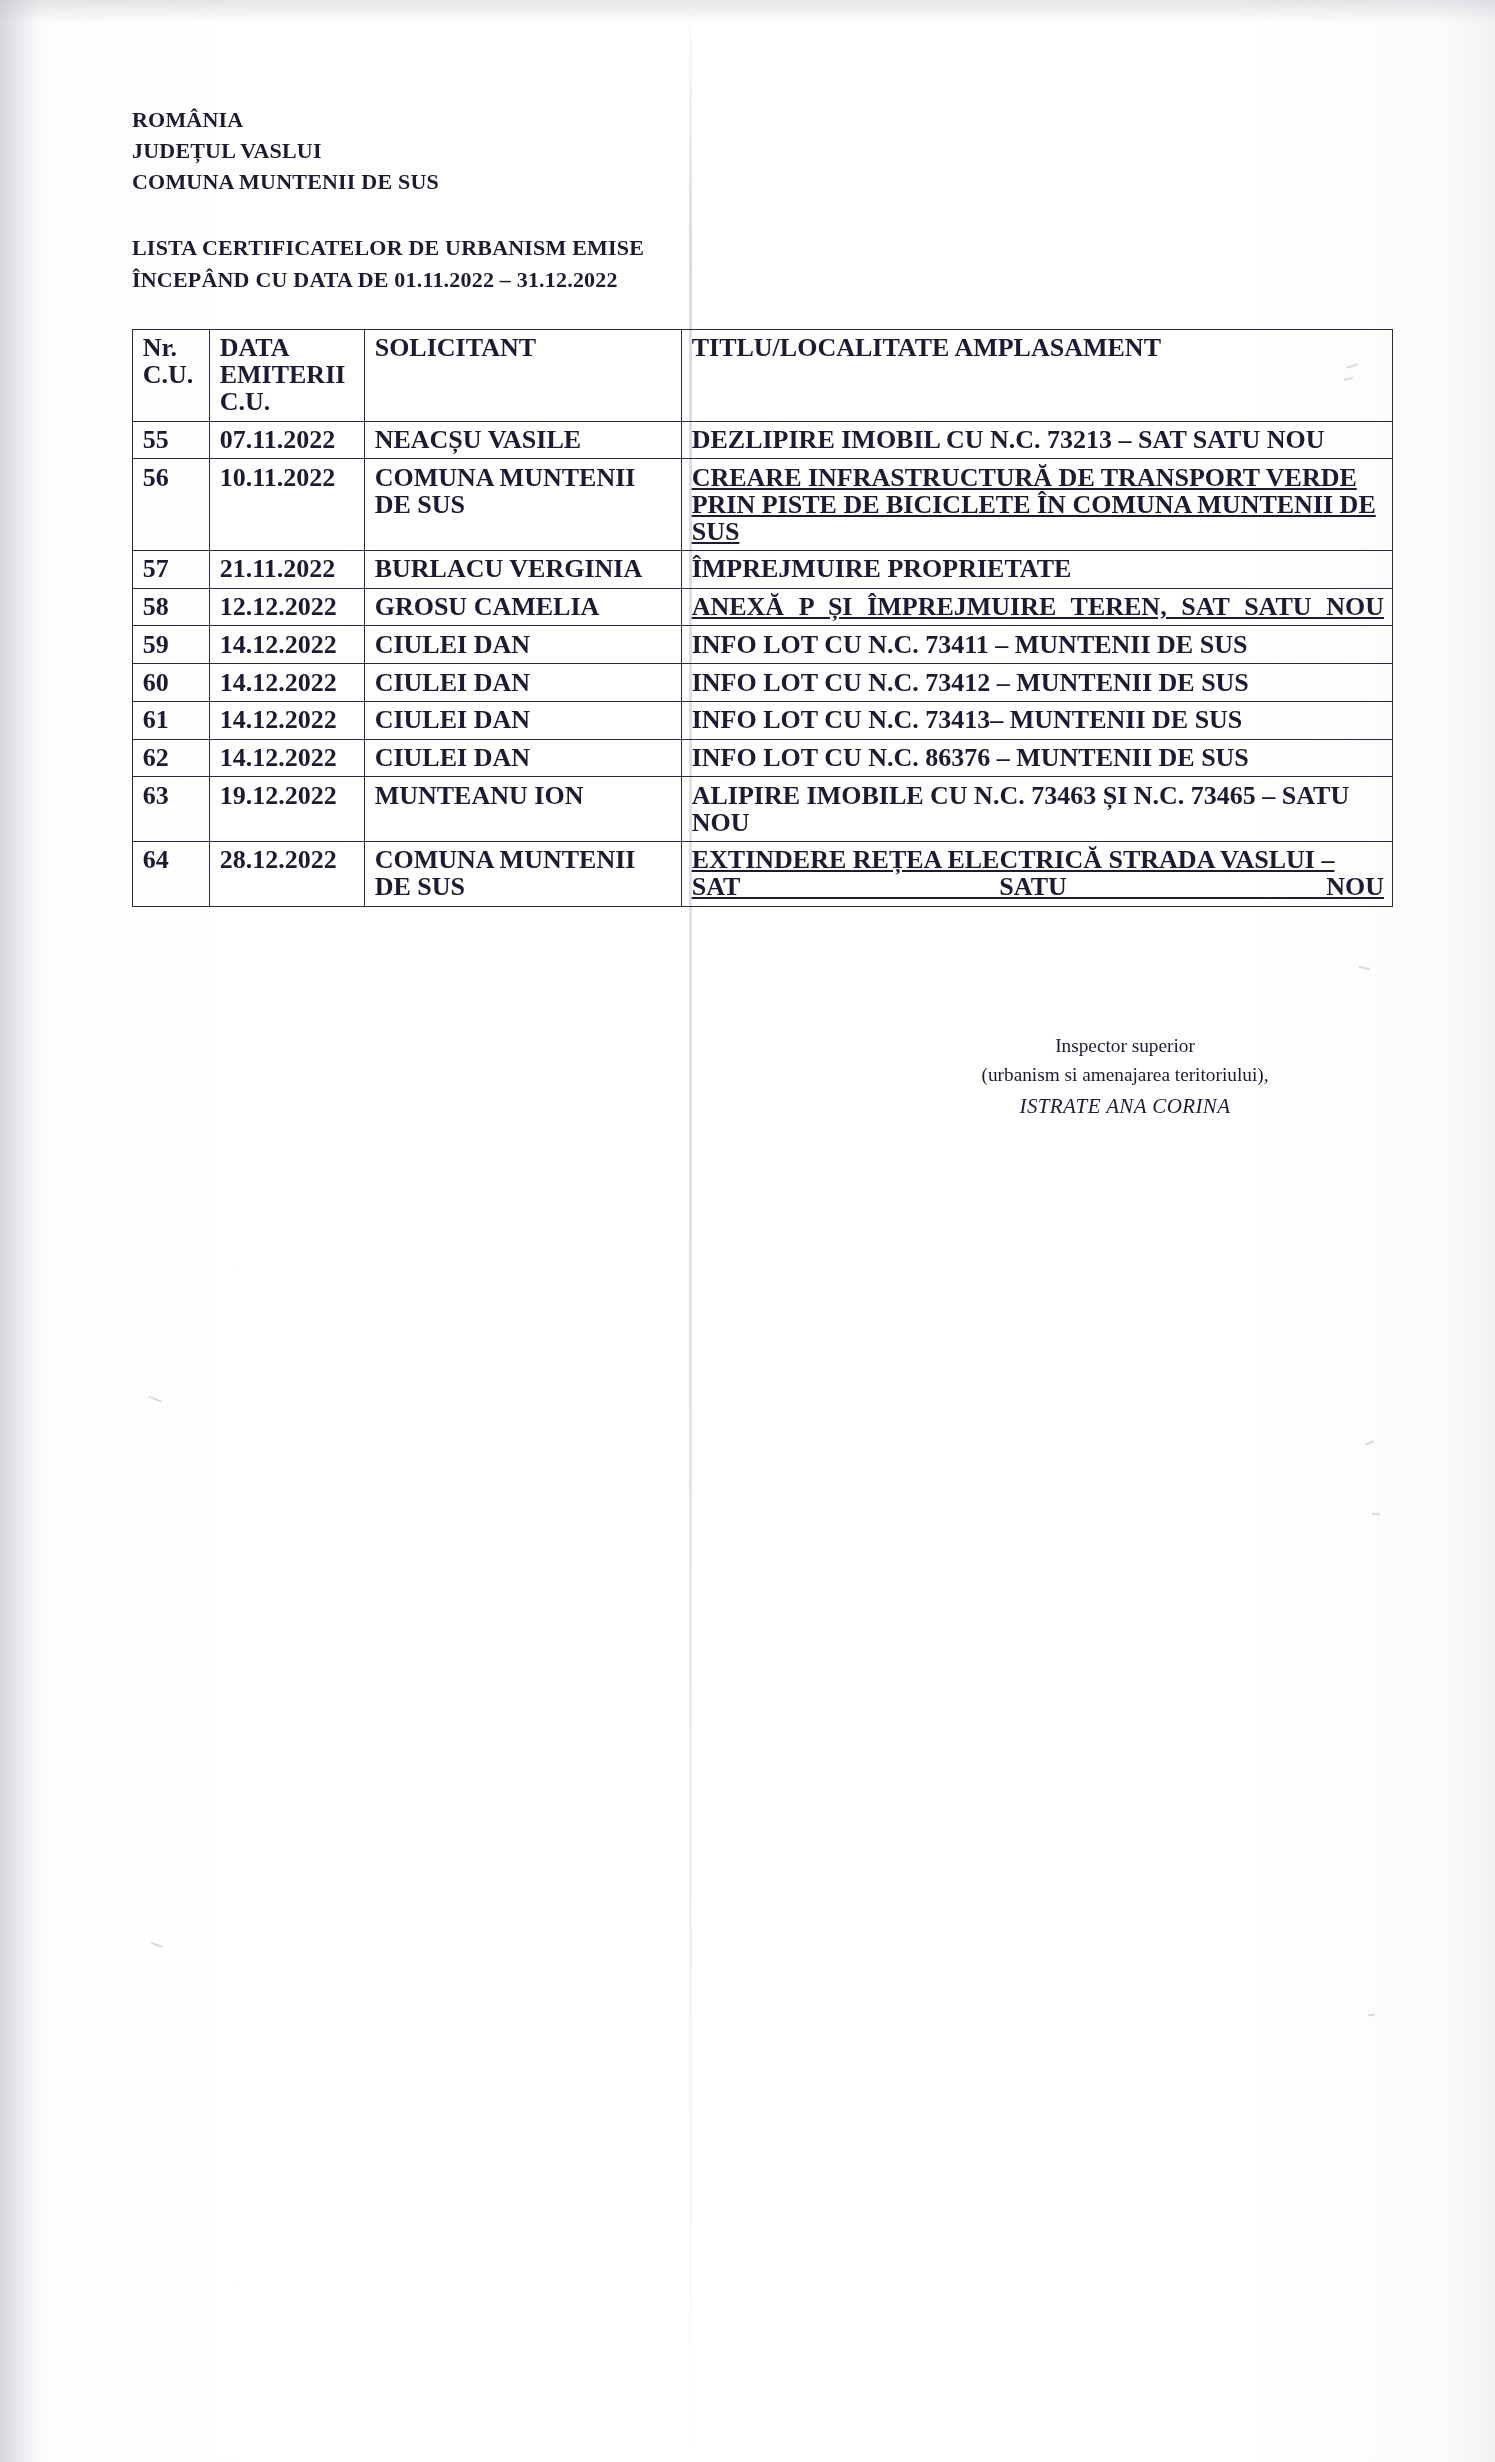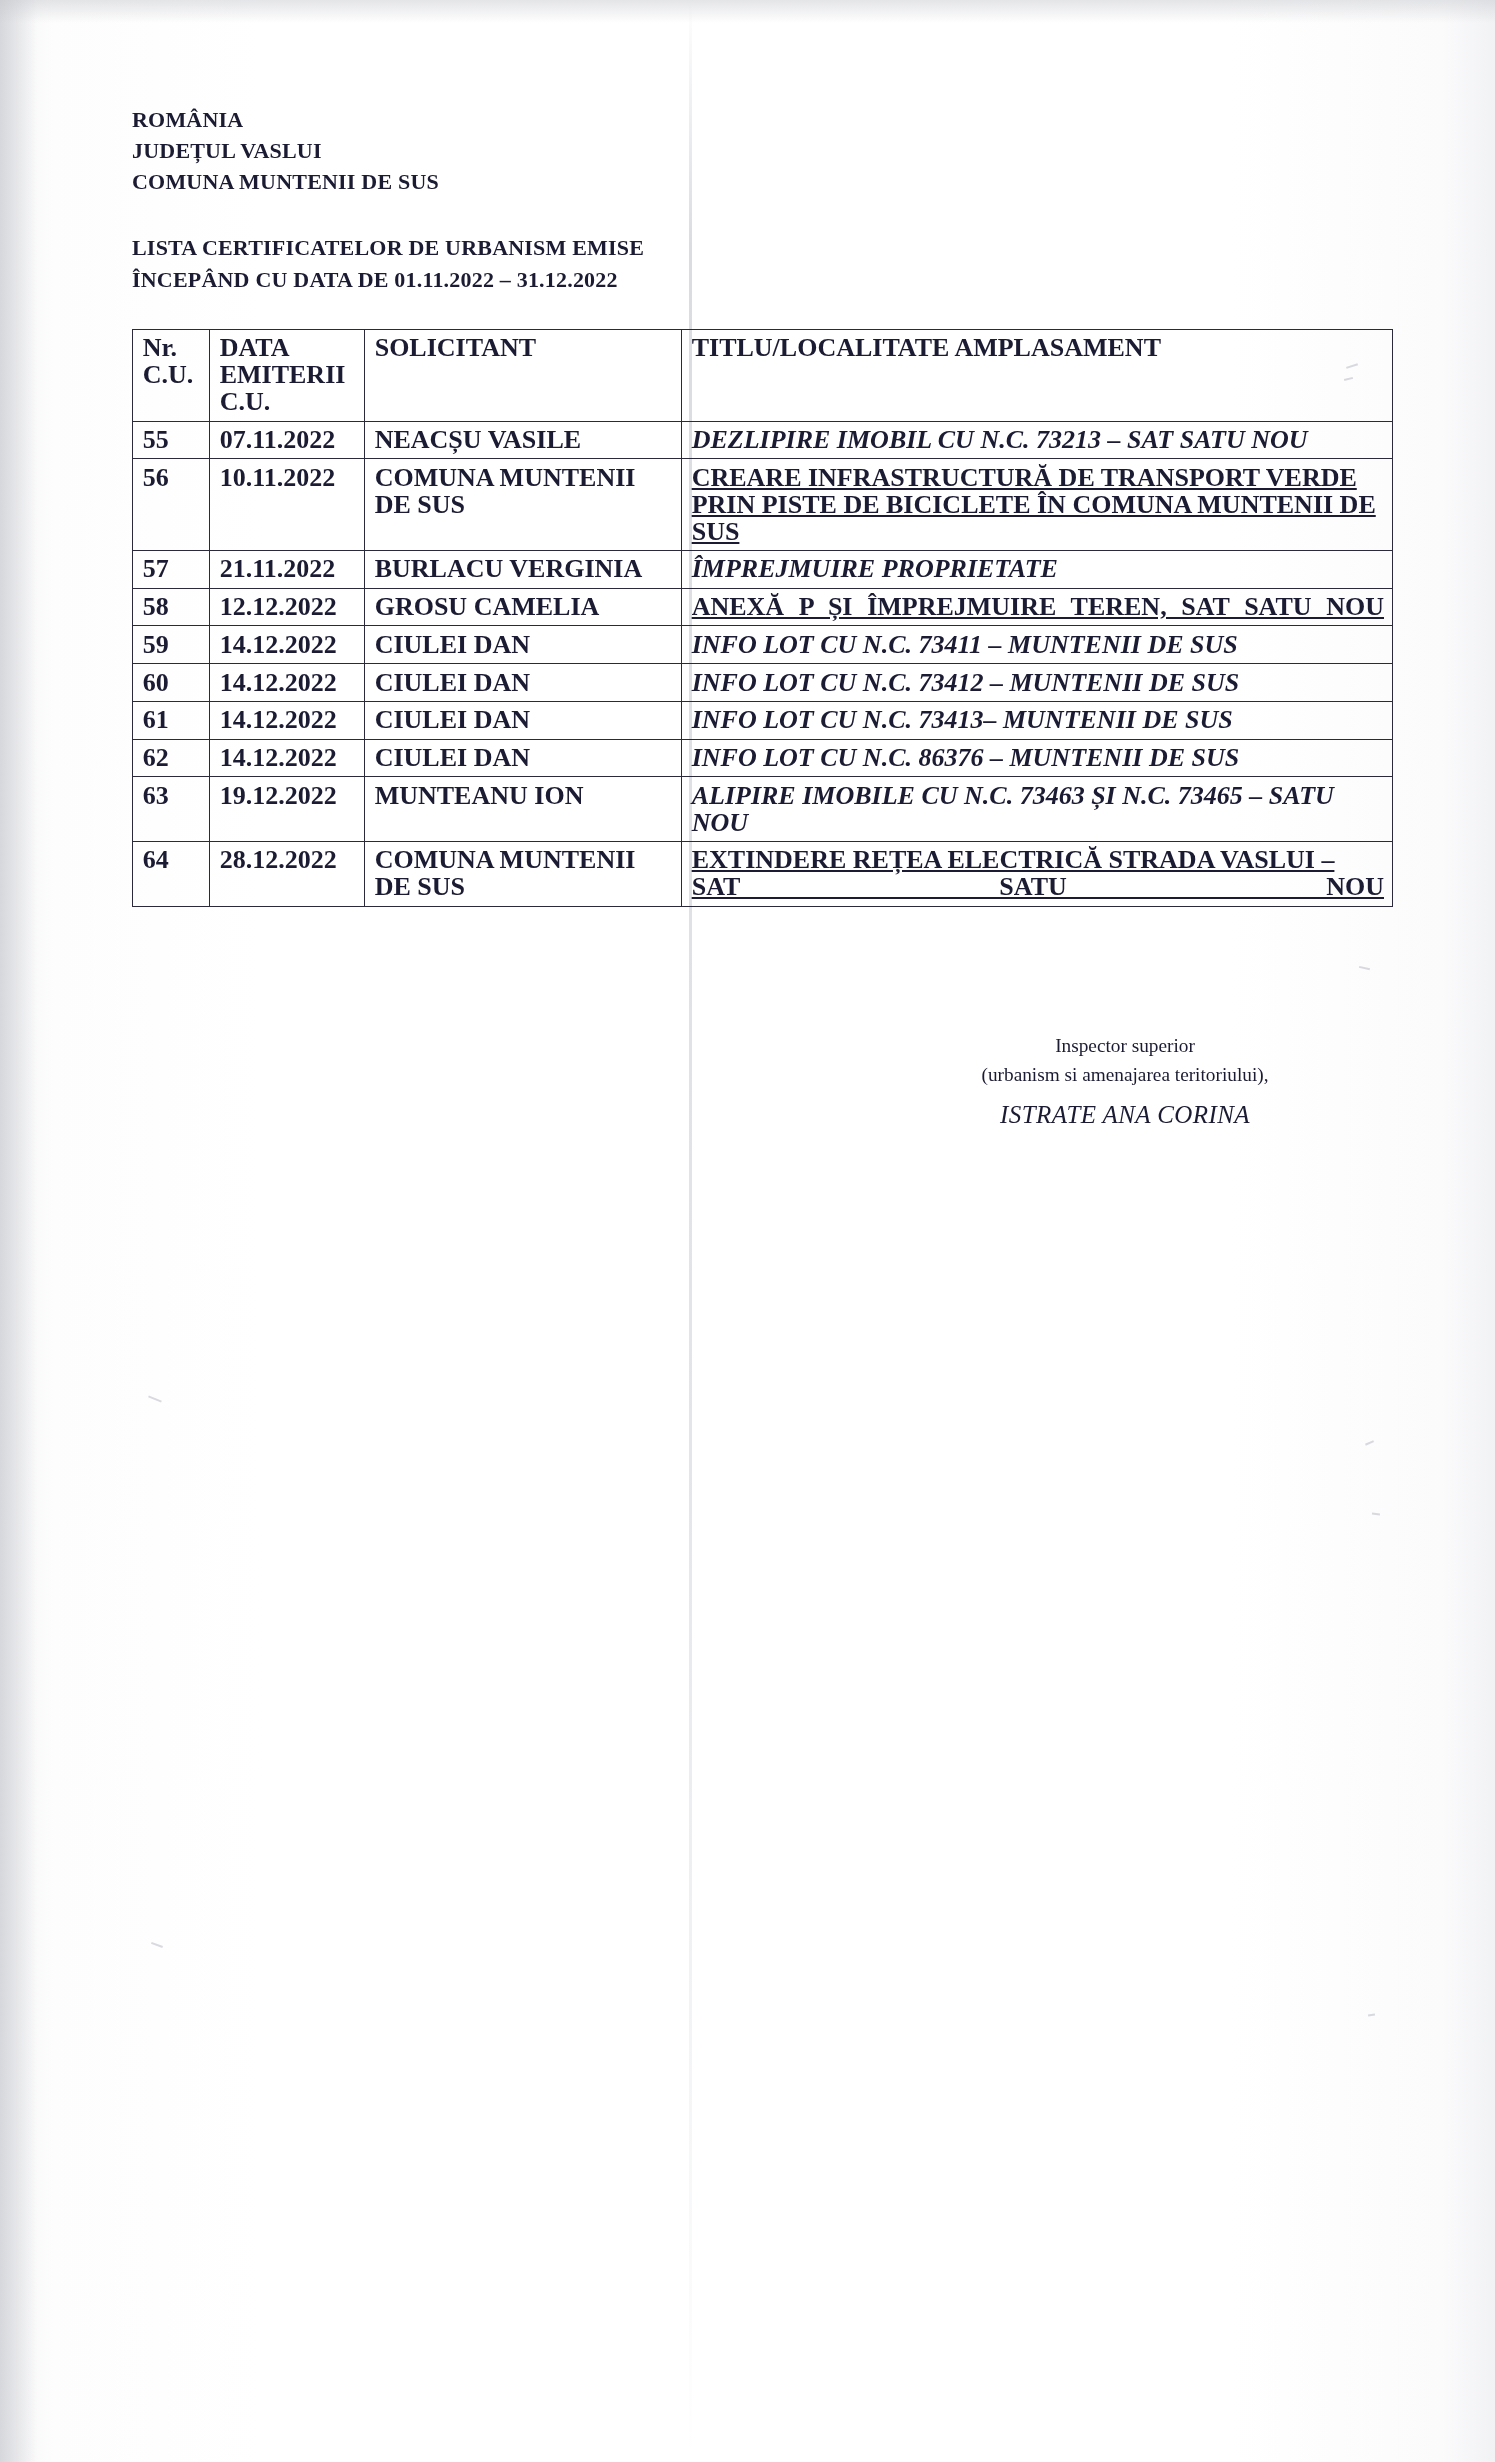--- a/index.html
+++ b/index.html
@@ -89,39 +89,39 @@
     line-height: 27px;
     text-align: left;
     font-weight: bold;
   }
   col.c-nr    { width: 77px; }
   col.c-date  { width: 155px; }
   col.c-sol   { width: 317px; }
   col.c-titlu { width: 711px; }
 
   .j { text-align: justify; text-align-last: justify; text-decoration: underline; }
-  .nj { text-align: left; font-style: italic; }
+  .nj { text-align: left; }
 
   td.nr { text-align: left; }
 
   .signature {
     position: absolute;
     left: 879px;
     top: 1031px;
     width: 492px;
     text-align: center;
     font-size: 19.3px;
     font-weight: normal;
     line-height: 29px;
   }
   .signature .name {
     font-style: italic;
-    font-size: 25px;
+    font-size: 21px;
     letter-spacing: 0.4px;
-    margin-top: 11px;
+    margin-top: 3px;
   }
 </style>
 </head>
 <body>
 
 <div class="page">
   <div class="scan-shadow-left"></div>
   <div class="scan-shadow-top"></div>
   <div class="scan-fold"></div>
 

